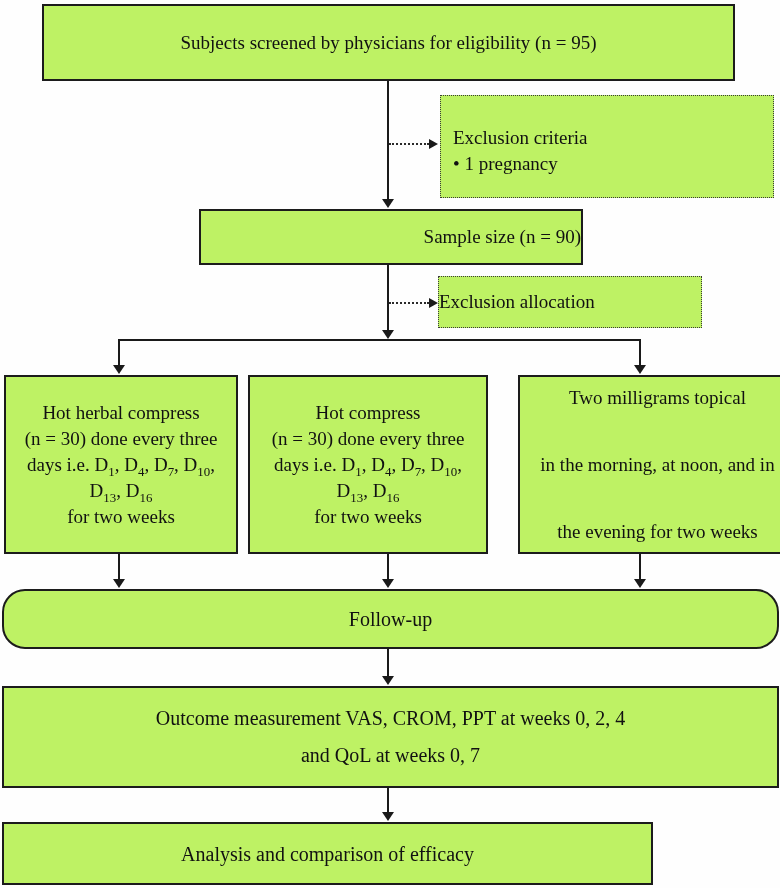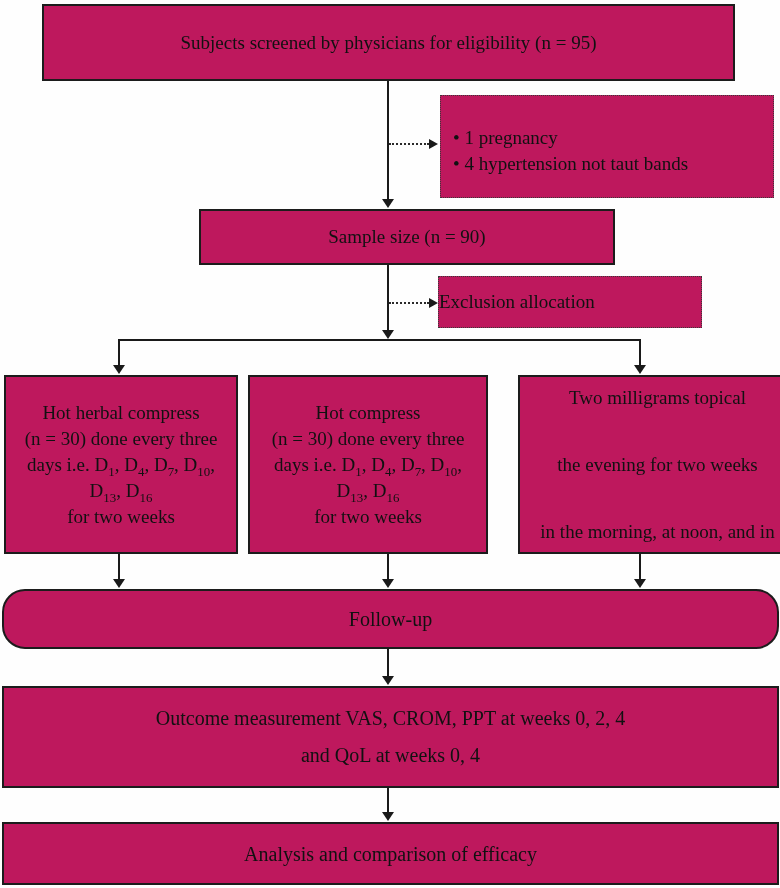--- a/index.html
+++ b/index.html
@@ -11,21 +11,21 @@
   .canvas {
     position: relative;
     width: 780px;
     height: 888px;
     background: #fefefe;
     overflow: hidden;
   }
   .box {
     position: absolute;
     border: 2px solid #1c1c1c;
-    background: #be185d;
+    background: #bef264;
     display: flex;
     flex-direction: column;
     align-items: center;
     justify-content: center;
     text-align: center;
     font-size: 19px;
     line-height: 26px;
   }
   .box.dotted {
     border: 1.5px dotted #3a3a3a;
@@ -57,48 +57,48 @@
   .ah-right {
     position: absolute;
     width: 0; height: 0;
     border-top: 5px solid transparent;
     border-bottom: 5px solid transparent;
     border-left: 9px solid #1a1a1a;
   }
   
   .b-screened   { left: 42px;  top: 4px;   width: 693px; height: 77px; }
   .b-exclusion  { left: 440px; top: 95px;  width: 334px; height: 103px; padding: 9px 8px 0 12px; }
-  .b-sample     { left: 199px; top: 209px; width: 416px; height: 56px; }
+  .b-sample     { left: 199px; top: 209px; width: 384px; height: 56px; align-items: flex-end; }
   .b-randomized { left: 438px; top: 276px; width: 264px; height: 52px; align-items: center; text-align: center; justify-content: center; }
   .b-arm1       { left: 4px;   top: 375px; width: 234px; height: 179px; justify-content: center; }
   .b-arm2       { left: 248px; top: 375px; width: 240px; height: 179px; }
   .b-arm3       { left: 518px; top: 375px; width: 279px; height: 179px; gap: 41px; }
   .b-followup   { left: 2px;   top: 589px; width: 777px; height: 60px; font-size: 20px; border-radius: 23px; }
   .b-outcome    { left: 2px;   top: 686px; width: 777px; height: 102px; font-size: 20px; gap: 14px; line-height: 23px; }
-  .b-analysis   { left: 2px;   top: 822px; width: 777px; height: 63px; font-size: 20px; }
+  .b-analysis   { left: 2px;   top: 822px; width: 651px; height: 63px; font-size: 20px; }
   sub { font-size: 68%; line-height: 0; }
 </style>
 </head>
 <body>
 
 <div class="canvas">
 
   <div class="box b-screened">
     <div>Subjects screened by physicians for eligibility (n = 95)</div>
   </div>
 
   <div class="vline" style="left:387px; top:81px; height:118px;"></div>
   <div class="ah-down" style="left:382px; top:199px;"></div>
 
   <div class="hdotted" style="left:389px; top:143px; width:40px;"></div>
   <div class="ah-right" style="left:429px; top:139px;"></div>
 
   <div class="box dotted b-exclusion">
+    <div>Exclusion criteria</div>
     <div>• 1 pregnancy</div>
-    <div>• 4 hypertension not taut bands</div>
   </div>
 
   <div class="box b-sample">
     <div>Sample size (n = 90)</div>
   </div>
 
   <div class="vline" style="left:387px; top:264px; height:66px;"></div>
   <div class="ah-down" style="left:382px; top:330px;"></div>
 
   <div class="hdotted" style="left:389px; top:302px; width:40px;"></div>
@@ -123,41 +123,41 @@
   </div>
   <div class="box b-arm2">
     <div>Hot compress</div>
     <div>(n = 30) done every three</div>
     <div>days i.e. D<sub>1</sub>, D<sub>4</sub>, D<sub>7</sub>, D<sub>10</sub>,</div>
     <div>D<sub>13</sub>, D<sub>16</sub></div>
     <div>for two weeks</div>
   </div>
   <div class="box b-arm3">
     <div>Two milligrams topical</div>
+    <div>in the morning, at noon, and in</div>
     <div>the evening for two weeks</div>
-    <div>in the morning, at noon, and in</div>
   </div>
 
   <div class="vline" style="left:118px; top:553px; height:26px;"></div>
   <div class="ah-down" style="left:113px; top:579px;"></div>
   <div class="vline" style="left:387px; top:554px; height:25px;"></div>
   <div class="ah-down" style="left:382px; top:579px;"></div>
   <div class="vline" style="left:639px; top:553px; height:26px;"></div>
   <div class="ah-down" style="left:634px; top:579px;"></div>
 
   <div class="box b-followup">
     <div>Follow-up</div>
   </div>
 
   <div class="vline" style="left:387px; top:648px; height:29px;"></div>
   <div class="ah-down" style="left:382px; top:676px;"></div>
 
   <div class="box b-outcome">
     <div>Outcome measurement VAS, CROM, PPT at weeks 0, 2, 4</div>
-    <div>and QoL at weeks 0, 4</div>
+    <div>and QoL at weeks 0, 7</div>
   </div>
 
   <div class="vline" style="left:387px; top:787px; height:25px;"></div>
   <div class="ah-down" style="left:382px; top:812px;"></div>
 
   <div class="box b-analysis">
     <div>Analysis and comparison of efficacy</div>
   </div>
 
 </div>

